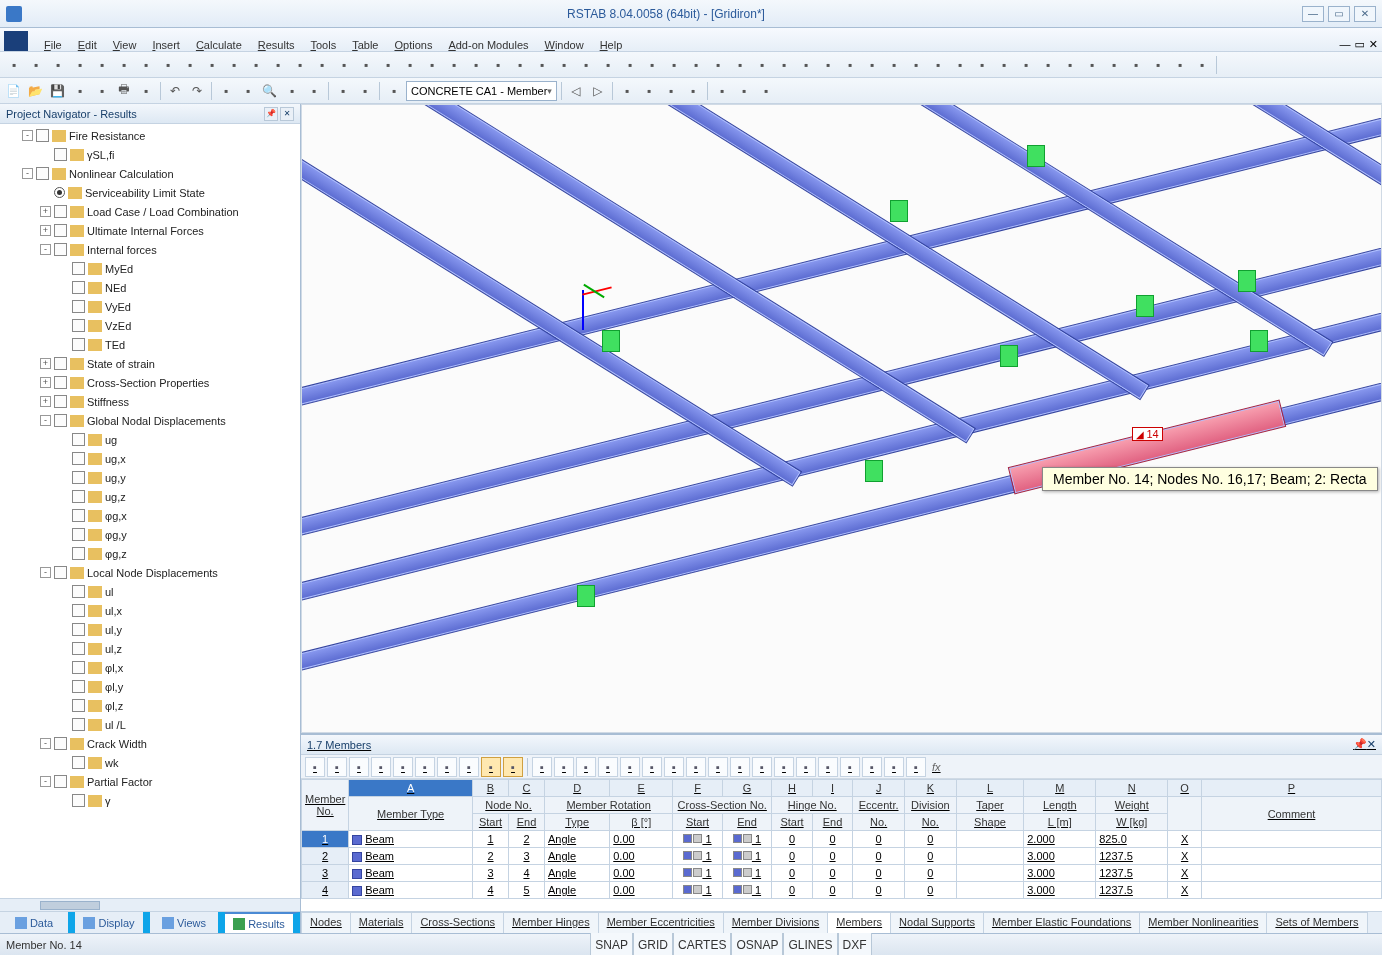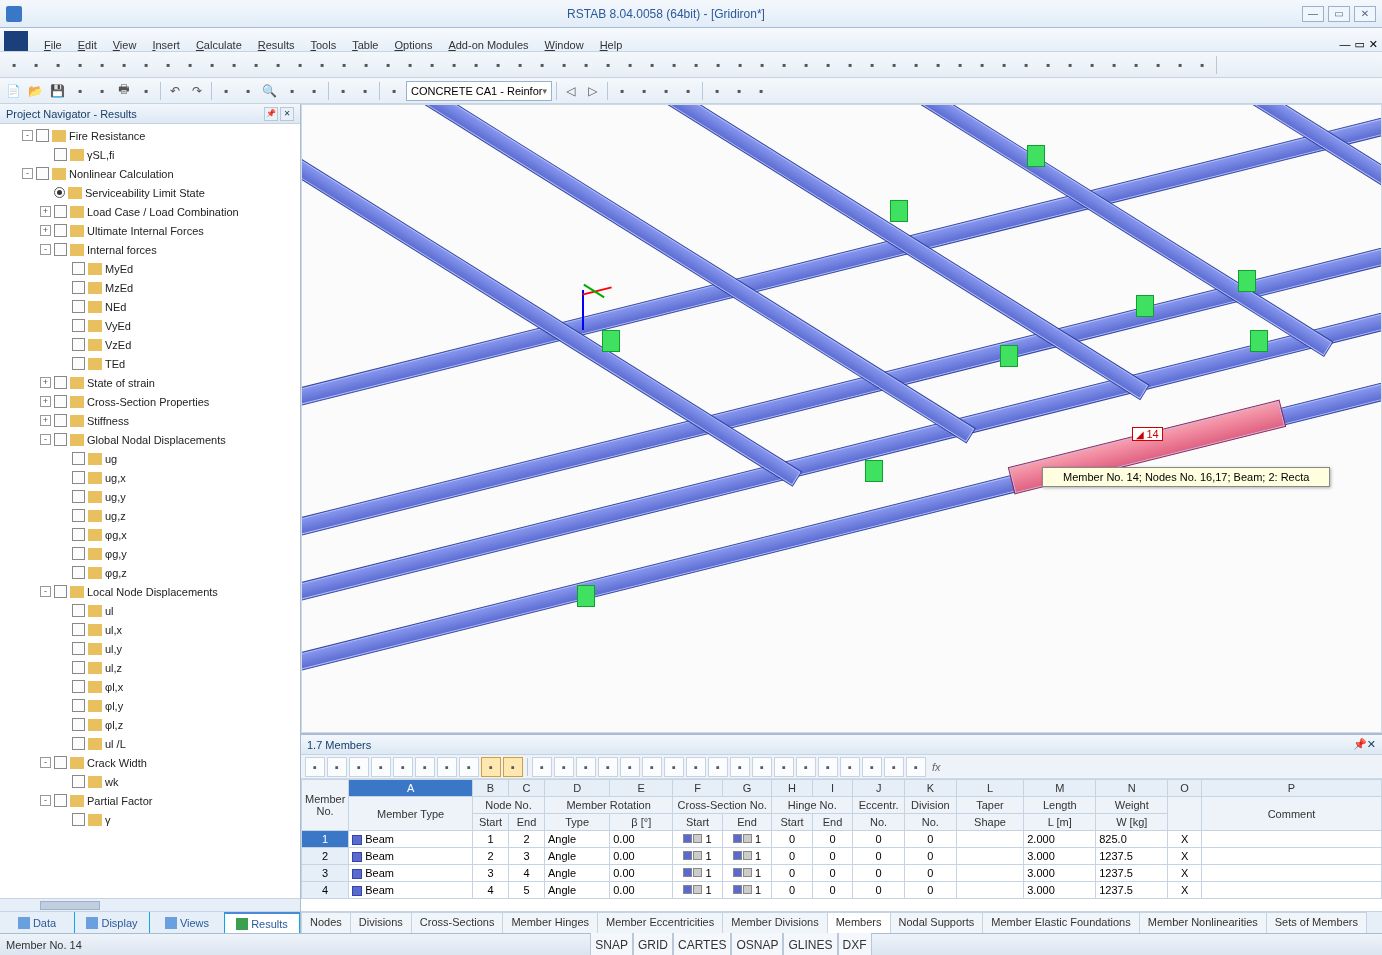--- a/index.html
+++ b/index.html
@@ -28,34 +28,34 @@
 .tree-row { display:flex; align-items:center; height:19px; white-space:nowrap; }
 .tree-row .expander { width:11px; height:11px; border:1px solid #999; background:#fff; font-size:9px; line-height:9px; text-align:center; margin-right:3px; color:#555; }
 .tree-row .noexp { width:14px; }
 .tree-row .cb { width:13px; height:13px; border:1px solid #888; background:#fcfcfc; margin-right:3px; }
 .tree-row .radio { width:11px; height:11px; border:1px solid #555; border-radius:50%; margin-right:3px; display:inline-flex; align-items:center; justify-content:center;}
 .tree-row .radio.on::after { content:""; width:5px; height:5px; background:#333; border-radius:50%; }
 .tree-row .icon { width:14px; height:12px; background:#e8c060; margin-right:3px; }
 .tree-row .label { color:#222; }
 .indent { display:inline-block; }
 .nav-tabs { display:flex; height:22px; background:#e6eef7; border-top:1px solid #c5d3e2; }
-.nav-tab { flex:1; display:flex; align-items:center; justify-content:center; gap:3px; border-right:1px solid #0ea5e9; font-size:11px; color:#2b5a9a; }
+.nav-tab { flex:1; display:flex; align-items:center; justify-content:center; gap:3px; border-right:7px solid #0ea5e9; font-size:11px; color:#2b5a9a; }
 .nav-tab.active { background:#fff; border-top:2px solid #4a8ad4; }
 .nav-tab .ti { width:12px; height:12px; background:#6aa0e0; }
 .nav-tab:nth-child(4) .ti { background:#3aa050; }
 
 .viewport { flex:1; display:flex; flex-direction:column; background:#fff; position:relative; }
 .vp-label { height:18px; padding:2px 6px; color:#333; font-size:11px; background:#fff; }
 .vp-canvas { flex:1; background:#fbfbfb; position:relative; overflow:hidden; border:1px solid #d0dae5; }
 .beam { position:absolute; background:linear-gradient(#8a9af0,#5a6ad0); border:1px solid #3444a0; height:18px; box-shadow:inset 0 0 0 1px #b0c0ff; }
 .beam.sel { background:linear-gradient(#f8a0b0,#e06080); border-color:#a02040; }
 .support { position:absolute; width:18px; height:22px; background:#40e060; border:1px solid #10a030; }
-.tooltip { position:absolute; background:#ffffe0; border:1px solid #888; padding:3px 20px; font-size:11px; box-shadow:1px 1px 3px rgba(0,0,0,0.3); }
-
-.table-panel { height:200px; border-top:2px solid #a8bdd4; display:flex; flex-direction:column; background:#f4f7fb; }
+.tooltip { position:absolute; background:#ffffe0; border:1px solid #888; padding:3px 10px; font-size:14px; box-shadow:1px 1px 3px rgba(0,0,0,0.3); }
+
+.table-panel { height:200px; border-top:2px solid #a8bdd4; display:flex; flex-direction:column; background:#f4f7fb;text-decoration:underline; }
 .tp-header { height:20px; background:linear-gradient(#f3f7fc,#dde8f3); border-bottom:1px solid #c5d3e2; padding:0 6px; display:flex; align-items:center; color:#183f6a; }
 .tp-toolbar { height:24px; display:flex; align-items:center; padding:0 4px; gap:2px; background:#eef3f9; border-bottom:1px solid #d0dae5; }
 .tp-btn { width:20px; height:20px; border:1px solid #c5d3e2; background:#fafcfe; display:inline-flex; align-items:center; justify-content:center; font-size:11px; color:#556; }
 .tp-btn.active { background:#ffe8b0; border-color:#d0a040;}
 .grid { flex:1; overflow:auto; background:#fff; }
 .grid table { border-collapse:collapse; width:100%; table-layout:fixed; }
 .grid th, .grid td { border:1px solid #c5d3e2; padding:1px 3px; font-size:11px; text-align:center; background:#fff; height:17px; overflow:hidden; white-space:nowrap; }
 .grid th { background:#eef3f9; color:#333; font-weight:normal; }
 .grid th.col-letter { background:#e6eef7; }
 .grid th.sel { background:#3a78c7; color:#fff; }
@@ -173,21 +173,21 @@
   <span class="tb-btn">▪</span>
   <span class="tb-btn">▪</span>
   <span class="tb-btn">🔍</span>
   <span class="tb-btn">▪</span>
   <span class="tb-btn">▪</span>
   <span class="tb-sep"></span>
   <span class="tb-btn">▪</span>
   <span class="tb-btn">▪</span>
   <span class="tb-sep"></span>
   <span class="tb-btn">▪</span>
-  <span class="tb-combo">CONCRETE CA1 - Reinfor</span>
+  <span class="tb-combo">CONCRETE CA1 - Member</span>
   <span class="tb-sep"></span>
   <span class="tb-btn">◁</span>
   <span class="tb-btn">▷</span>
   <span class="tb-sep"></span>
   <span class="tb-btn">▪</span>
   <span class="tb-btn">▪</span>
   <span class="tb-btn">▪</span>
   <span class="tb-btn">▪</span>
   <span class="tb-sep"></span>
   <span class="tb-btn">▪</span>
@@ -252,27 +252,20 @@
           <span class="cb"></span>
           <span class="icon"></span>
           <span class="label">Internal forces</span>
         </div>
         <div class="tree-row">
           <span class="indent" style="width:54px"></span>
           <span class="noexp"></span>
           <span class="cb"></span>
           <span class="icon"></span>
           <span class="label">MyEd</span>
-        </div>
-        <div class="tree-row">
-          <span class="indent" style="width:54px"></span>
-          <span class="noexp"></span>
-          <span class="cb"></span>
-          <span class="icon"></span>
-          <span class="label">MzEd</span>
         </div>
         <div class="tree-row">
           <span class="indent" style="width:54px"></span>
           <span class="noexp"></span>
           <span class="cb"></span>
           <span class="icon"></span>
           <span class="label">NEd</span>
         </div>
         <div class="tree-row">
           <span class="indent" style="width:54px"></span>
@@ -724,21 +717,21 @@
                 <td class="right">3.000</td>
                 <td class="right">1237.5</td>
                 <td>X</td>
                 <td class="left"></td>
               </tr>
             </tbody>
           </table>
       </div>
       <div class="bottom-tabs" id="bottom-tabs">
           <div class="btab">Nodes</div>
-          <div class="btab">Divisions</div>
+          <div class="btab">Materials</div>
           <div class="btab">Cross-Sections</div>
           <div class="btab">Member Hinges</div>
           <div class="btab">Member Eccentricities</div>
           <div class="btab">Member Divisions</div>
           <div class="btab active">Members</div>
           <div class="btab">Nodal Supports</div>
           <div class="btab">Member Elastic Foundations</div>
           <div class="btab">Member Nonlinearities</div>
           <div class="btab">Sets of Members</div>
         </div>

